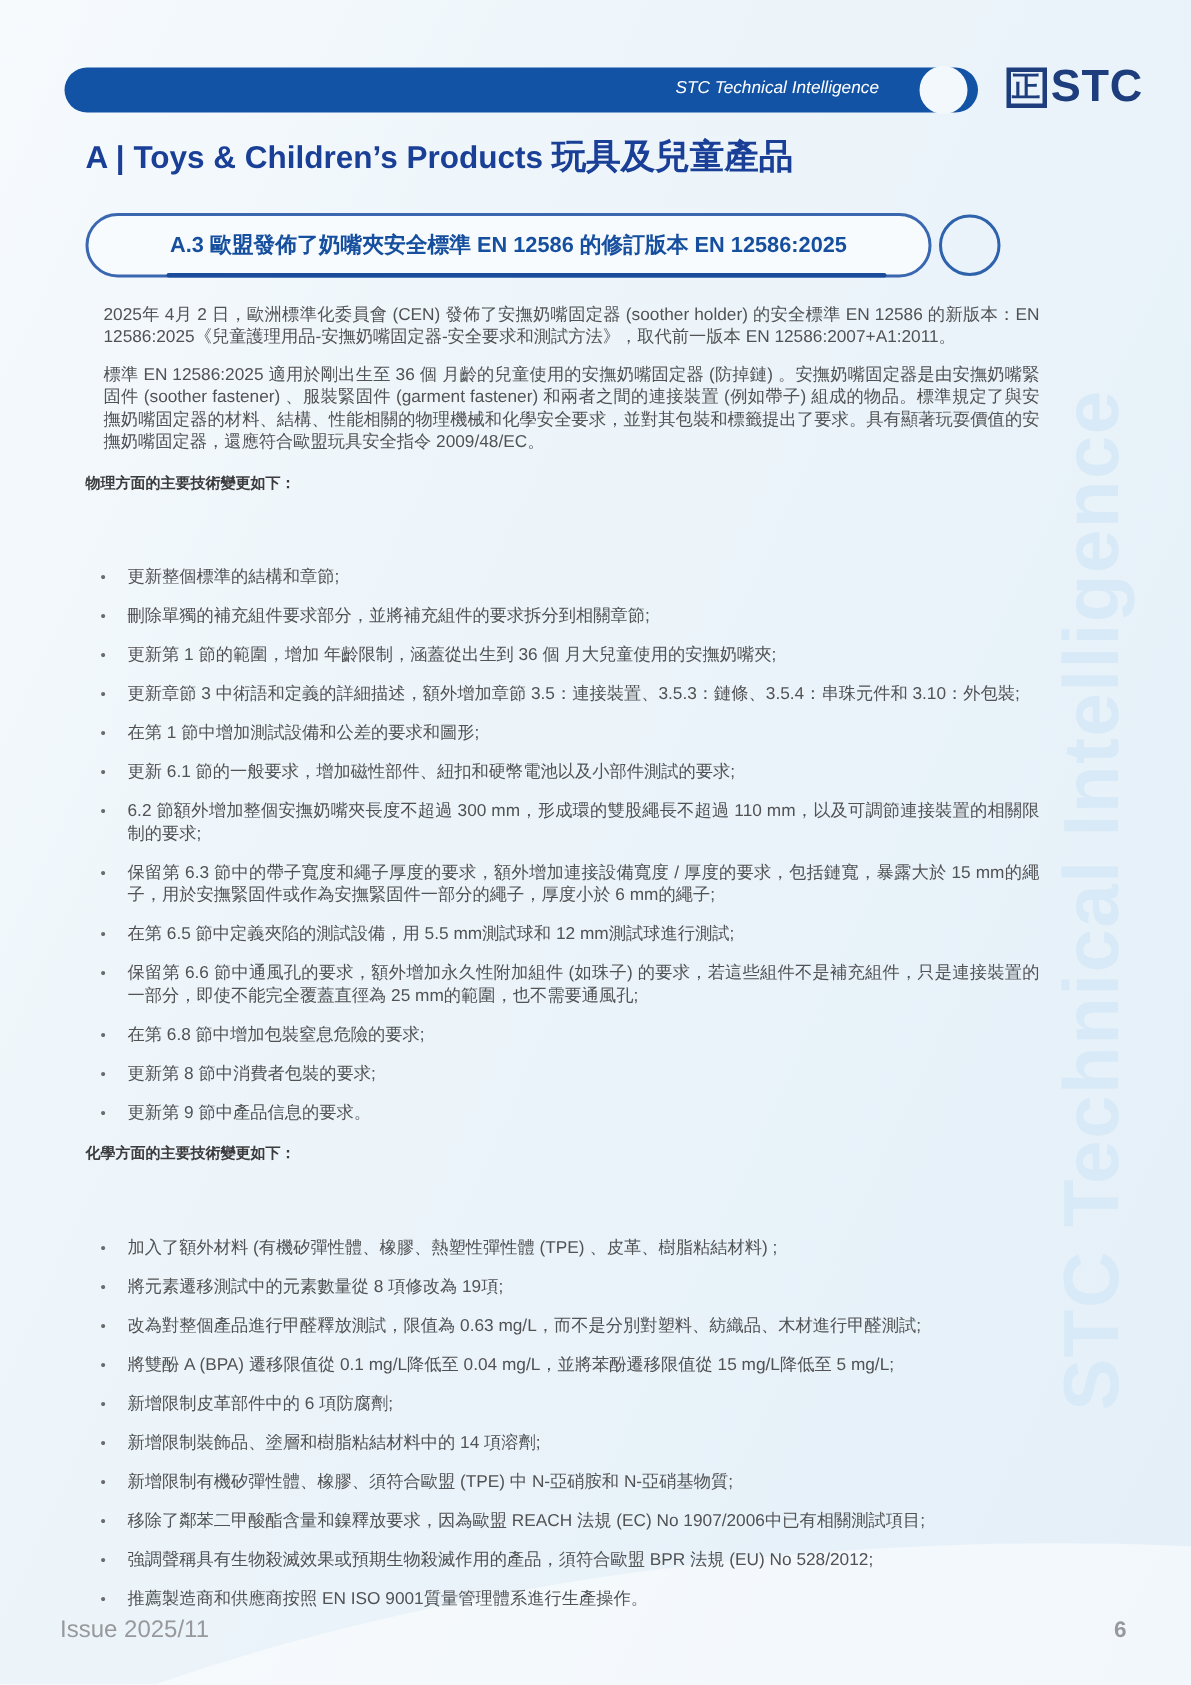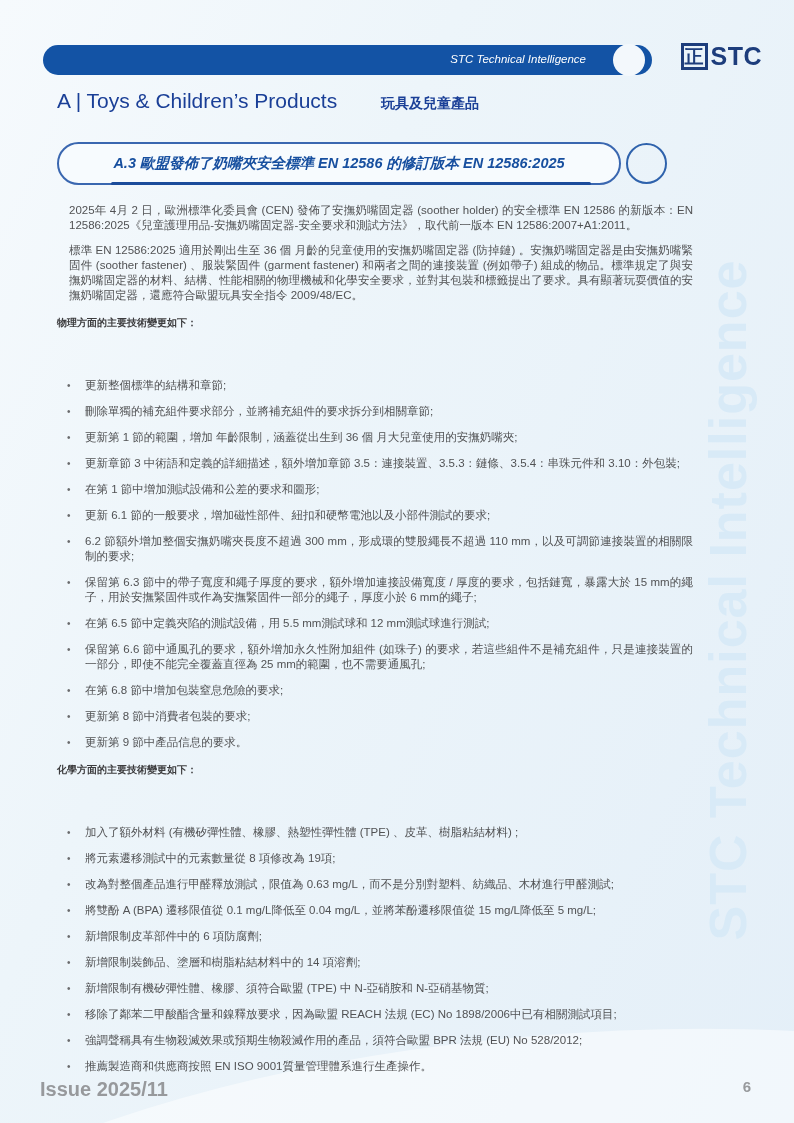--- a/index.html
+++ b/index.html
@@ -74,56 +74,54 @@
     border: 3px solid #1d3d7c;
     color: #1d3d7c;
     font-weight: bold;
     font-size: 19px;
     line-height: 1;
     margin-right: 3px;
   }
   .logo-text {
     color: #1d3d7c;
     font-weight: bold;
-    font-size: 25px;
+    font-size: 30px;
     letter-spacing: 0.5px;
     line-height: 1;
   }
 
   
   .page-title {
     position: absolute;
     left: 57px; top: 89px;
     z-index: 2;
     white-space: nowrap;
   }
   .page-title .en {
     font-size: 21px;
-    font-weight: normal;
+    font-weight: bold;
     color: #1a3f97;
   }
   .page-title .zh {
     font-family: "Liberation Serif", "DejaVu Serif", serif;
-    font-size: 14px;
+    font-size: 23px;
     font-weight: bold;
     color: #1a3f97;
-    margin-left: 38px;
   }
 
   
   .section-pill {
     position: absolute;
     left: 57px; top: 142px;
     width: 564px; height: 43px;
     border: 2px solid #3a67b0;
     border-radius: 22px;
     background: #f7fbfe;
     display: flex; align-items: center; justify-content: center;
     z-index: 2;
-    font-style: italic;
   }
   .section-pill::after {
     content: "";
     position: absolute;
     left: 52px; right: 28px; bottom: -2px;
     height: 3px;
     background: #1b4c9b;
     border-radius: 2px;
   }
   .section-pill-label {
@@ -171,22 +169,22 @@
     position: absolute;
     left: 10px; top: 0;
     color: #6a6b6d;
     font-size: 10px;
   }
 
   
   .footer-issue {
     position: absolute;
     left: 40px; top: 1078px;
-    font-size: 20px;
-    font-weight: bold;
+    font-size: 16px;
+    font-weight: normal;
     color: #97999c;
     z-index: 2;
   }
   .footer-page {
     position: absolute;
     right: 43px; top: 1078px;
     font-size: 15px;
     font-weight: bold;
     color: #97999c;
     z-index: 2;
@@ -239,20 +237,20 @@
 
   <div class="sub-heading">化學方面的主要技術變更如下：</div>
   <ul class="bullets">
     <li>加入了額外材料 (有機矽彈性體、橡膠、熱塑性彈性體 (TPE) 、皮革、樹脂粘結材料) ;</li>
     <li>將元素遷移測試中的元素數量從 8 項修改為 19項;</li>
     <li>改為對整個產品進行甲醛釋放測試，限值為 0.63 mg/L，而不是分別對塑料、紡織品、木材進行甲醛測試;</li>
     <li>將雙酚 A (BPA) 遷移限值從 0.1 mg/L降低至 0.04 mg/L，並將苯酚遷移限值從 15 mg/L降低至 5 mg/L;</li>
     <li>新增限制皮革部件中的 6 項防腐劑;</li>
     <li>新增限制裝飾品、塗層和樹脂粘結材料中的 14 項溶劑;</li>
     <li>新增限制有機矽彈性體、橡膠、須符合歐盟 (TPE) 中 N-亞硝胺和 N-亞硝基物質;</li>
-    <li>移除了鄰苯二甲酸酯含量和鎳釋放要求，因為歐盟 REACH 法規 (EC) No 1898/2006中已有相關測試項目;</li>
+    <li>移除了鄰苯二甲酸酯含量和鎳釋放要求，因為歐盟 REACH 法規 (EC) No 1907/2006中已有相關測試項目;</li>
     <li>強調聲稱具有生物殺滅效果或預期生物殺滅作用的產品，須符合歐盟 BPR 法規 (EU) No 528/2012;</li>
     <li>推薦製造商和供應商按照 EN ISO 9001質量管理體系進行生產操作。</li>
   </ul>
 </div>
 
 <div class="footer-issue">Issue 2025/11</div>
 <div class="footer-page">6</div>
 
 </body></html>

